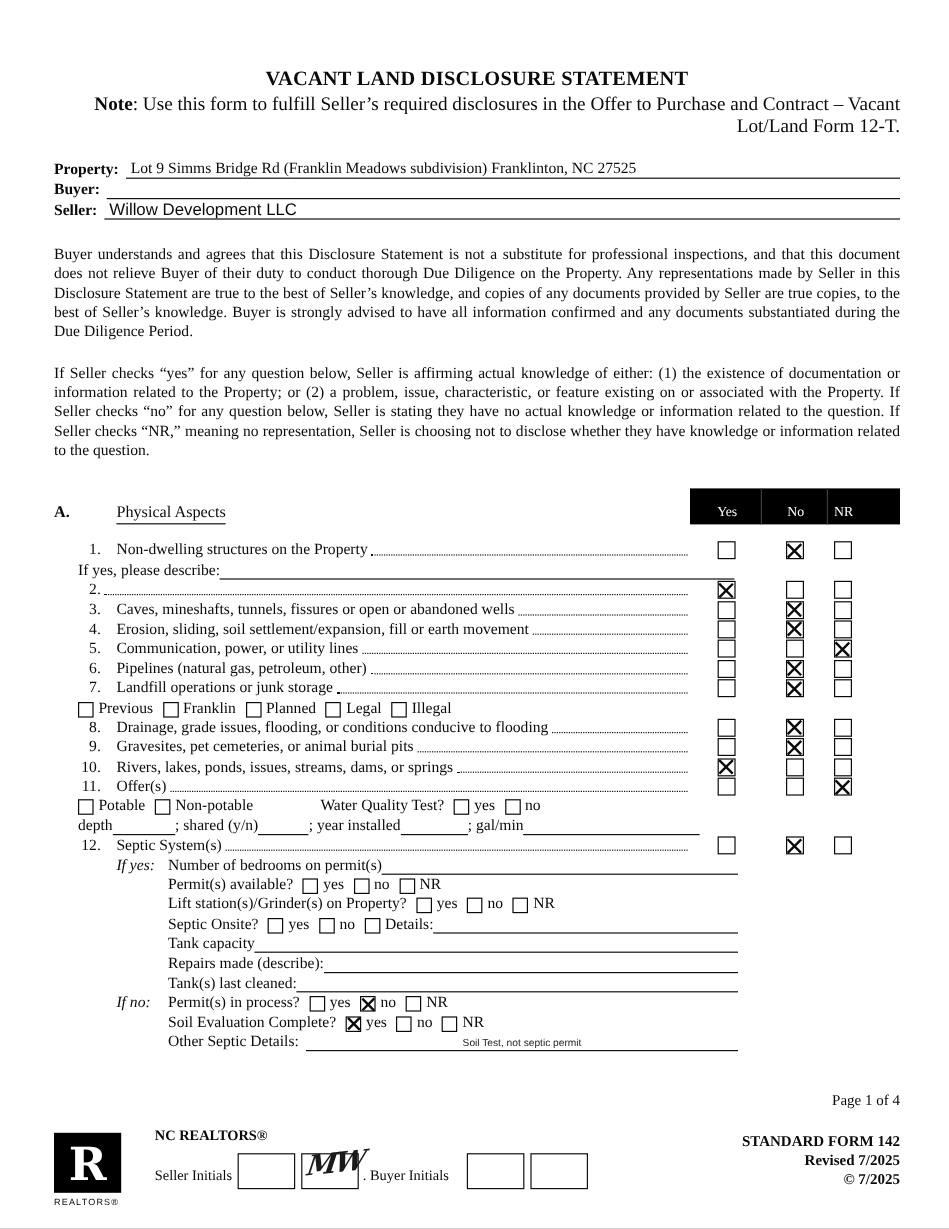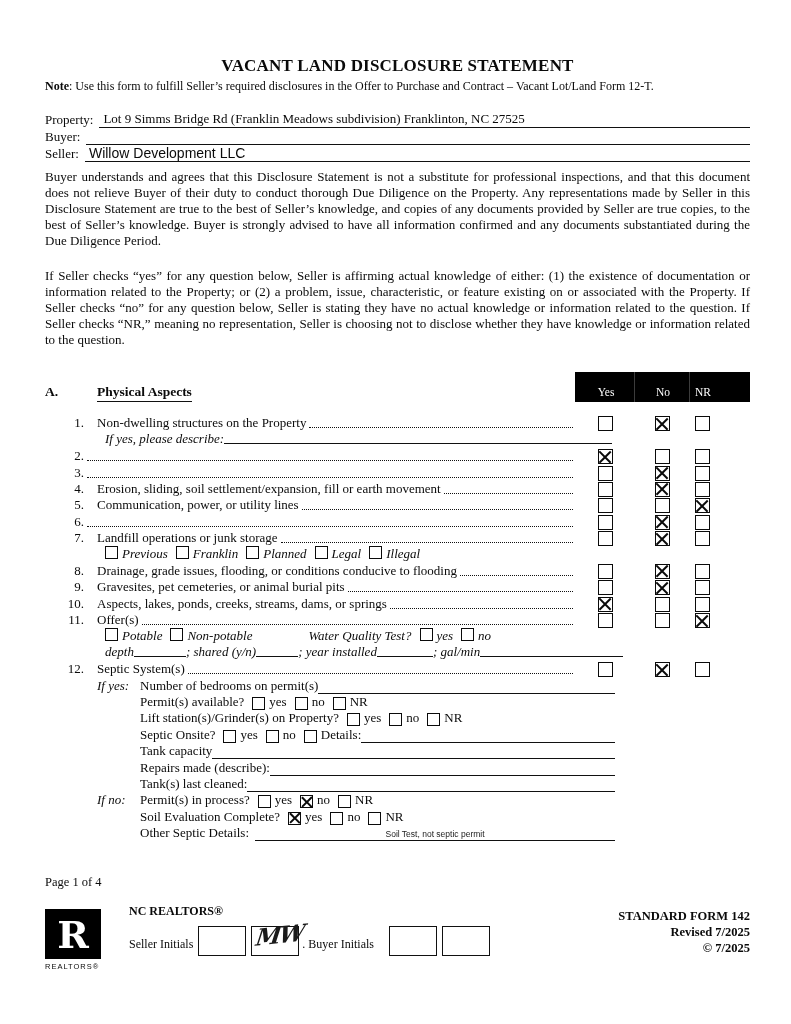--- a/index.html
+++ b/index.html
@@ -5,72 +5,72 @@
   * { margin:0; padding:0; box-sizing:border-box; }
   html,body { background:#888; }
   .page {
     width:791px; height:1024px; background:#ffffff; margin:0 auto;
     position:relative; overflow:hidden;
     font-family:"Liberation Serif", serif; color:#0a0a0a;
     padding:56px 41px 0 45px;
   }
   
   .title { text-align:center; font-weight:bold; font-size:17px; letter-spacing:0.2px; }
-  .note { text-align:left; font-size:12px; margin-top:3px; }
+  .note { text-align:right; font-size:16px; margin-top:3px; }
   .note b { font-weight:bold; }
   
   .fields { margin-top:17px; }
   .field-row { display:flex; align-items:flex-end; font-size:13px; height:17px; }
-  .field-label { white-space:nowrap; padding-right:6px; }
+  .field-label { white-space:nowrap; padding-right:6px;font-weight:bold; }
   .field-fill { flex:1; border-bottom:1.2px solid #111; padding-left:4px; white-space:nowrap; overflow:hidden; }
   .seller-val { font-family:"Liberation Sans", sans-serif; font-size:14px; }
   
-  .para { font-size:13px; line-height:16px; text-align:justify; margin-top:7px; }
+  .para { font-size:13px; line-height:16px; text-align:justify; margin-top:21px; }
   .para + .para { margin-top:19px; }
   
   .secA-row { display:flex; align-items:flex-end; margin-top:22px; height:32px; }
   .secA-letter { font-weight:bold; font-size:13.5px; width:52px; padding-bottom:2px; }
-  .secA-title { font-weight:bold; font-size:13.5px; border-bottom:1.7px solid #111; padding-bottom:1px; }
+  .secA-title { font-weight:normal; font-size:13.5px; border-bottom:1.7px solid #111; padding-bottom:1px; }
   .ynn-bar { margin-left:auto; width:175px; height:30px; background:#000; position:relative; }
   .ynn-bar .sep { position:absolute; top:0; bottom:0; width:1px; background:#3c3c3c; }
   .ynn-label { position:absolute; bottom:4px; transform:translateX(-50%); color:#fff;
                font-size:11.5px; font-family:"Liberation Serif", serif; }
   
   .questions { margin-top:13px; }
   .qrow { display:flex; align-items:flex-end; height:16.4px; font-size:13px; }
   .qnum { width:39px; text-align:right; flex-shrink:0; }
   .qtext { margin-left:13px; white-space:nowrap; }
   .leader { flex:1; border-bottom:1.6px dotted #111; margin:0 2px 3px 3px; min-width:4px; }
   .cbcol { width:175px; flex-shrink:0; position:relative; height:16.4px; }
   .cb { position:absolute; bottom:0; width:15px; height:15px; border:1.8px solid #0a0a0a; background:#fff; }
   .cb-yes { left:23px; } .cb-no { left:80px; } .cb-nr { left:120px; }
   .cb.checked::before, .cb.checked::after, .icb.checked::before, .icb.checked::after {
     content:""; position:absolute; left:-12%; top:50%; width:124%; height:1.8px;
     background:#0a0a0a; transform-origin:center;
   }
   .cb.checked::before, .icb.checked::before { transform:translateY(-50%) rotate(45deg); }
   .cb.checked::after,  .icb.checked::after  { transform:translateY(-50%) rotate(-45deg); }
   
-  .subrow { display:flex; height:16.4px; font-size:13px; margin-left:60px;font-style:italic; }
+  .subrow { display:flex; align-items:flex-end; height:16.4px; font-size:13px; margin-left:20px; }
   .w515 { width:518px; }
   .blank { border-bottom:1.2px solid #111; display:inline-block; height:13px; }
   .blank.grow { flex:1; }
   .icb { display:inline-block; position:relative; width:13px; height:13px;
          border:1.7px solid #0a0a0a; vertical-align:-1px; margin:0 4px 0 8px; flex-shrink:0; }
   .icb.first { margin-left:0; }
   .lbl { white-space:nowrap; }
   .spacer56 { display:inline-block; width:56px; }
   
   .septic-line { display:flex; align-items:flex-end; height:16.4px; font-size:13px; margin-left:52px; width:518px; }
   .ifcol { width:43px; flex-shrink:0; font-style:italic; white-space:nowrap; }
   .sans-small { font-family:"Liberation Sans", sans-serif; font-size:8.5px; color:#222;
                 align-self:flex-end; padding-bottom:1px; }
   .center-fill { display:flex; justify-content:center; }
   
-  .page-num { text-align:left; font-size:12.5px; margin-top:34px; }
+  .page-num { text-align:right; font-size:12.5px; margin-top:34px; }
   .footer { display:flex; margin-top:14px; }
   .logo-wrap { width:84px; flex-shrink:0; padding-top:5px; }
   .logo-box { width:56px; height:50px; background:#000; color:#fff; display:flex;
               align-items:center; justify-content:center;
               font-family:"DejaVu Serif", serif; font-weight:bold; font-size:38px; }
   .logo-text { font-size:7.5px; letter-spacing:1px; margin-top:3px; font-family:"Liberation Sans", sans-serif; }
   .approved { font-size:12px; }
   .approved .b { font-weight:bold; line-height:15px; }
   .init-row { display:flex; align-items:flex-end; margin-top:7px; font-size:12px; }
   .init-box { width:48px; height:30px; border:1.7px solid #111; margin-left:5px; position:relative; background:#fff; }
@@ -141,20 +141,21 @@
       <span class="qnum">2.</span>
       <span class="leader"></span>
       <span class="cbcol">
         <span class="cb cb-yes checked"></span>
         <span class="cb cb-no"></span>
         <span class="cb cb-nr"></span>
       </span>
     </div>
     <div class="qrow">
       <span class="qnum">3.</span>
+      <span class="qtext">Caves, mineshafts, tunnels, fissures or open or abandoned wells</span>
       <span class="leader"></span>
       <span class="cbcol">
         <span class="cb cb-yes"></span>
         <span class="cb cb-no checked"></span>
         <span class="cb cb-nr"></span>
       </span>
     </div>
     <div class="qrow">
       <span class="qnum">4.</span>
       <span class="qtext">Erosion, sliding, soil settlement/expansion, fill or earth movement</span>
@@ -170,20 +171,21 @@
       <span class="qtext">Communication, power, or utility lines</span>
       <span class="leader"></span>
       <span class="cbcol">
         <span class="cb cb-yes"></span>
         <span class="cb cb-no"></span>
         <span class="cb cb-nr checked"></span>
       </span>
     </div>
     <div class="qrow">
       <span class="qnum">6.</span>
+      <span class="qtext">Pipelines (natural gas, petroleum, other)</span>
       <span class="leader"></span>
       <span class="cbcol">
         <span class="cb cb-yes"></span>
         <span class="cb cb-no checked"></span>
         <span class="cb cb-nr"></span>
       </span>
     </div>
     <div class="qrow">
       <span class="qnum">7.</span>
       <span class="qtext">Landfill operations or junk storage</span>
@@ -223,21 +225,21 @@
       <span class="qtext">Gravesites, pet cemeteries, or animal burial pits</span>
       <span class="leader"></span>
       <span class="cbcol">
         <span class="cb cb-yes"></span>
         <span class="cb cb-no checked"></span>
         <span class="cb cb-nr"></span>
       </span>
     </div>
     <div class="qrow">
       <span class="qnum">10.</span>
-      <span class="qtext">Aspects, lakes, ponds, creeks, streams, dams, or springs</span>
+      <span class="qtext">Rivers, lakes, ponds, issues, streams, dams, or springs</span>
       <span class="leader"></span>
       <span class="cbcol">
         <span class="cb cb-yes checked"></span>
         <span class="cb cb-no"></span>
         <span class="cb cb-nr"></span>
       </span>
     </div>
     <div class="qrow">
       <span class="qnum">11.</span>
       <span class="qtext">Offer(s)</span>

